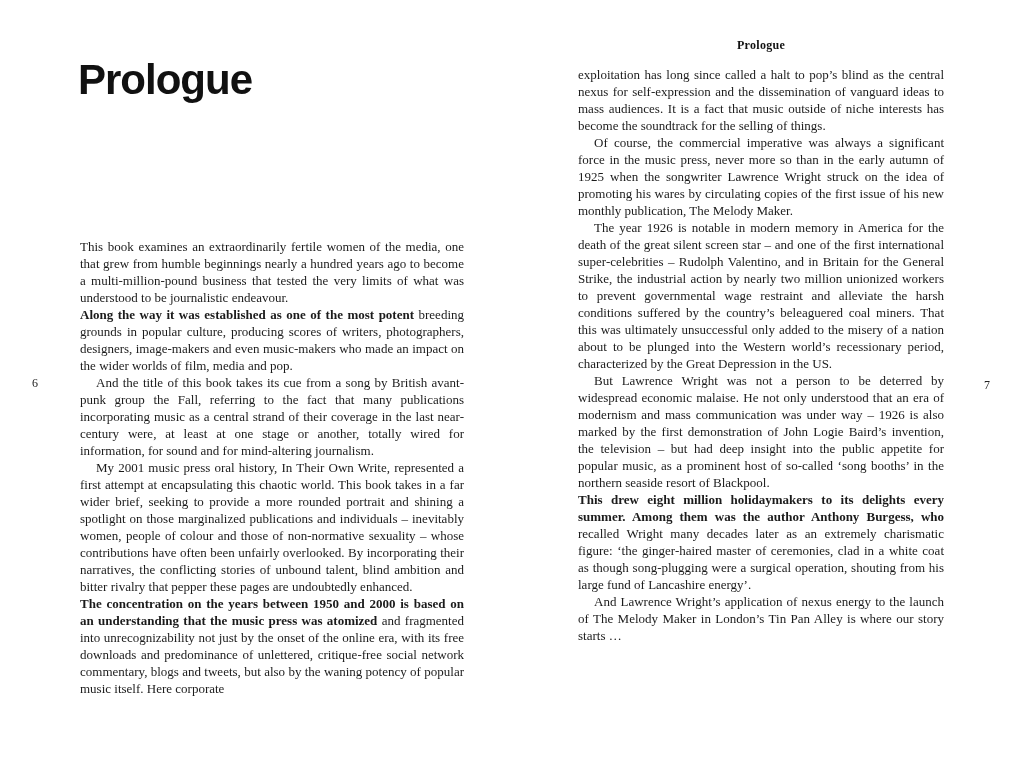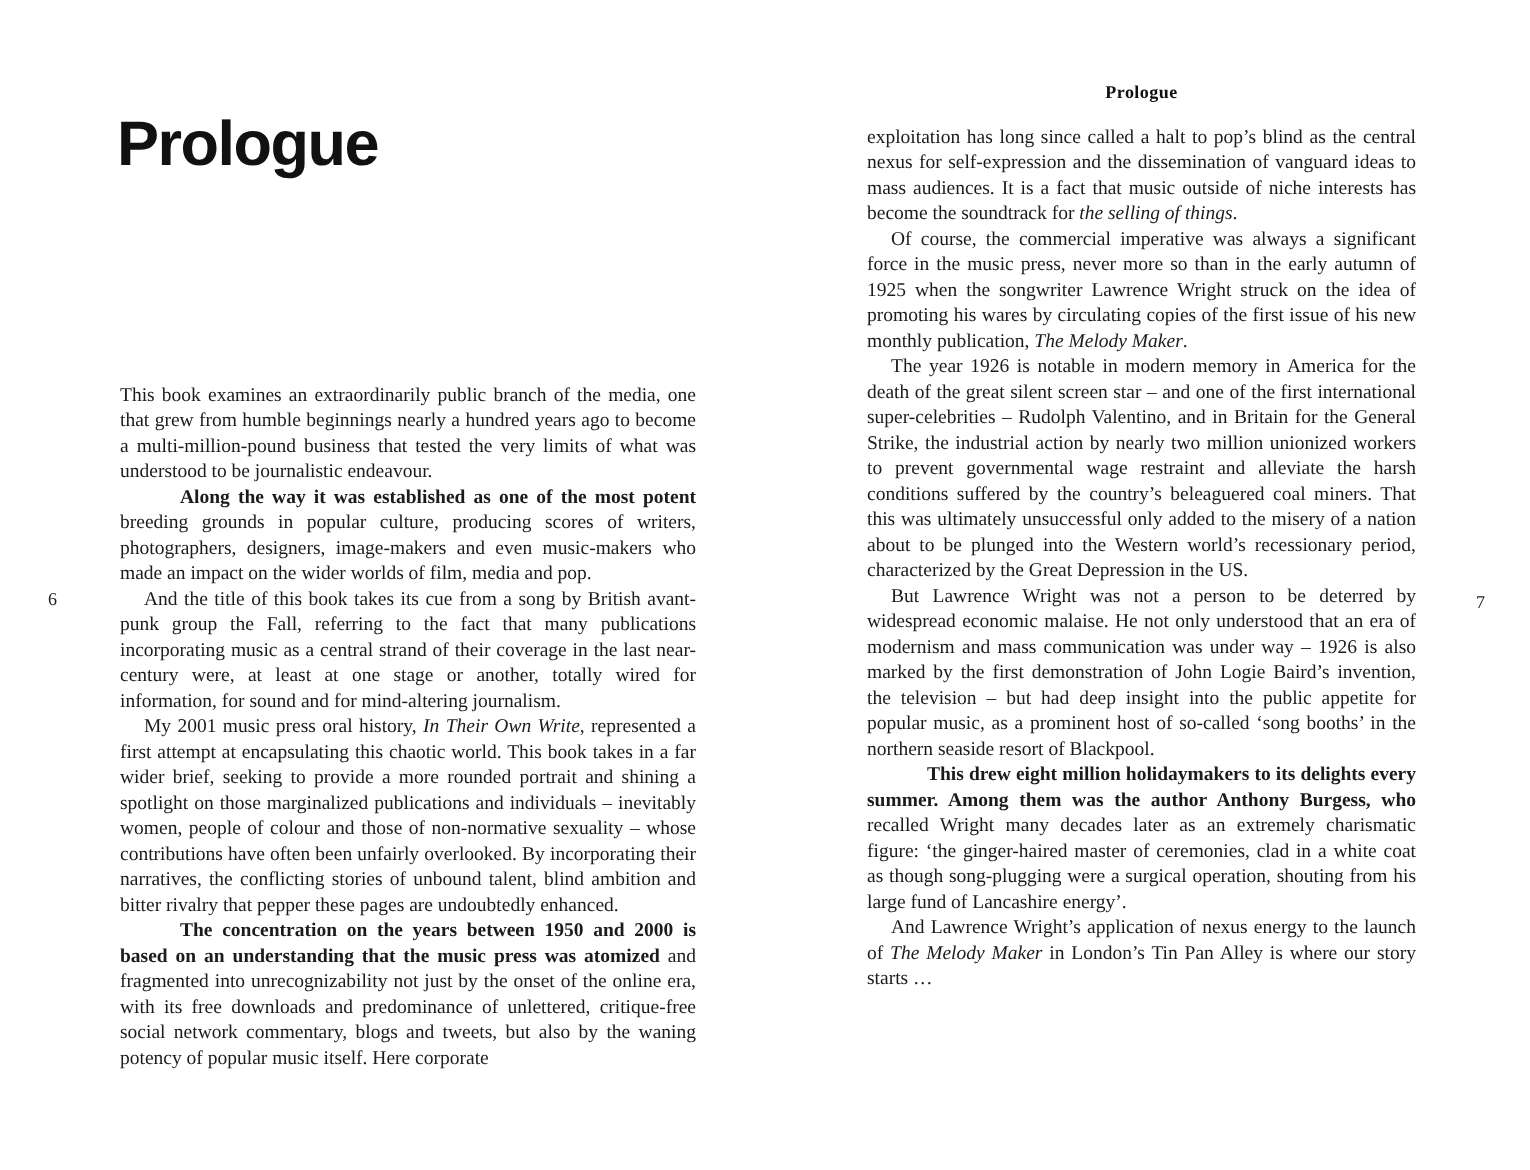--- a/index.html
+++ b/index.html
@@ -9,21 +9,21 @@
   }
   .spread {
     position: relative;
     width: 1020px;
     height: 780px;
     background: #ffffff;
     overflow: hidden;
   }
   .page {
     position: absolute;
-    top: 16px;
+    top: 0;
     height: 586px;
     width: 510px;
   }
   .left-page { left: 0; }
   .right-page { left: 510px; }
 
   .chapter-title {
     position: absolute;
     left: 78px;
     top: 56px;
@@ -75,33 +75,33 @@
   .right-page .body-text {
     left: 68px;
     top: 66px;
     width: 366px;
   }
   .body-text p {
     margin: 0;
     padding: 0;
   }
   .para.indent { text-indent: 16px; }
-  .bold { font-weight: 700; margin-left: 40px; }
-  .italic { font-style: italic; }
+  .bold { font-weight: 700; }
+  .italic { }
 </style>
 </head>
 <body>
 
 <div class="spread">
 
   <div class="page left-page">
     <h1 class="chapter-title">Prologue</h1>
     <div class="folio folio-left">6</div>
     <div class="body-text">
-        <p class="para"><span>This book examines an extraordinarily public branch of the media, one that grew from humble beginnings nearly a hundred years ago to become a multi-million-pound business that tested the very limits of what was understood to be journalistic endeavour.</span></p>
+        <p class="para"><span>This book examines an extraordinarily fertile women of the media, one that grew from humble beginnings nearly a hundred years ago to become a multi-million-pound business that tested the very limits of what was understood to be journalistic endeavour.</span></p>
         <p class="para"><span class="bold">Along the way it was established as one of the most potent </span><span>breeding grounds in popular culture, producing scores of writers, photographers, designers, image-makers and even music-makers who made an impact on the wider worlds of film, media and pop.</span></p>
         <p class="para indent"><span>And the title of this book takes its cue from a song by British avant-punk group the Fall, referring to the fact that many publications incorporating music as a central strand of their coverage in the last near-century were, at least at one stage or another, totally wired for information, for sound and for mind-altering journalism.</span></p>
         <p class="para indent"><span>My 2001 music press oral history, </span><span class="italic">In Their Own Write</span><span>, represented a first attempt at encapsulating this chaotic world. This book takes in a far wider brief, seeking to provide a more rounded portrait and shining a spotlight on those marginalized publications and individuals – inevitably women, people of colour and those of non-normative sexuality – whose contributions have often been unfairly overlooked. By incorporating their narratives, the conflicting stories of unbound talent, blind ambition and bitter rivalry that pepper these pages are undoubtedly enhanced.</span></p>
         <p class="para"><span class="bold">The concentration on the years between 1950 and 2000 is based on an understanding that the music press was atomized </span><span>and fragmented into unrecognizability not just by the onset of the online era, with its free downloads and predominance of unlettered, critique-free social network commentary, blogs and tweets, but also by the waning potency of popular music itself. Here corporate</span></p>
       </div>
   </div>
 
   <div class="page right-page">
     <div class="running-header">Prologue</div>
     <div class="folio folio-right">7</div>

